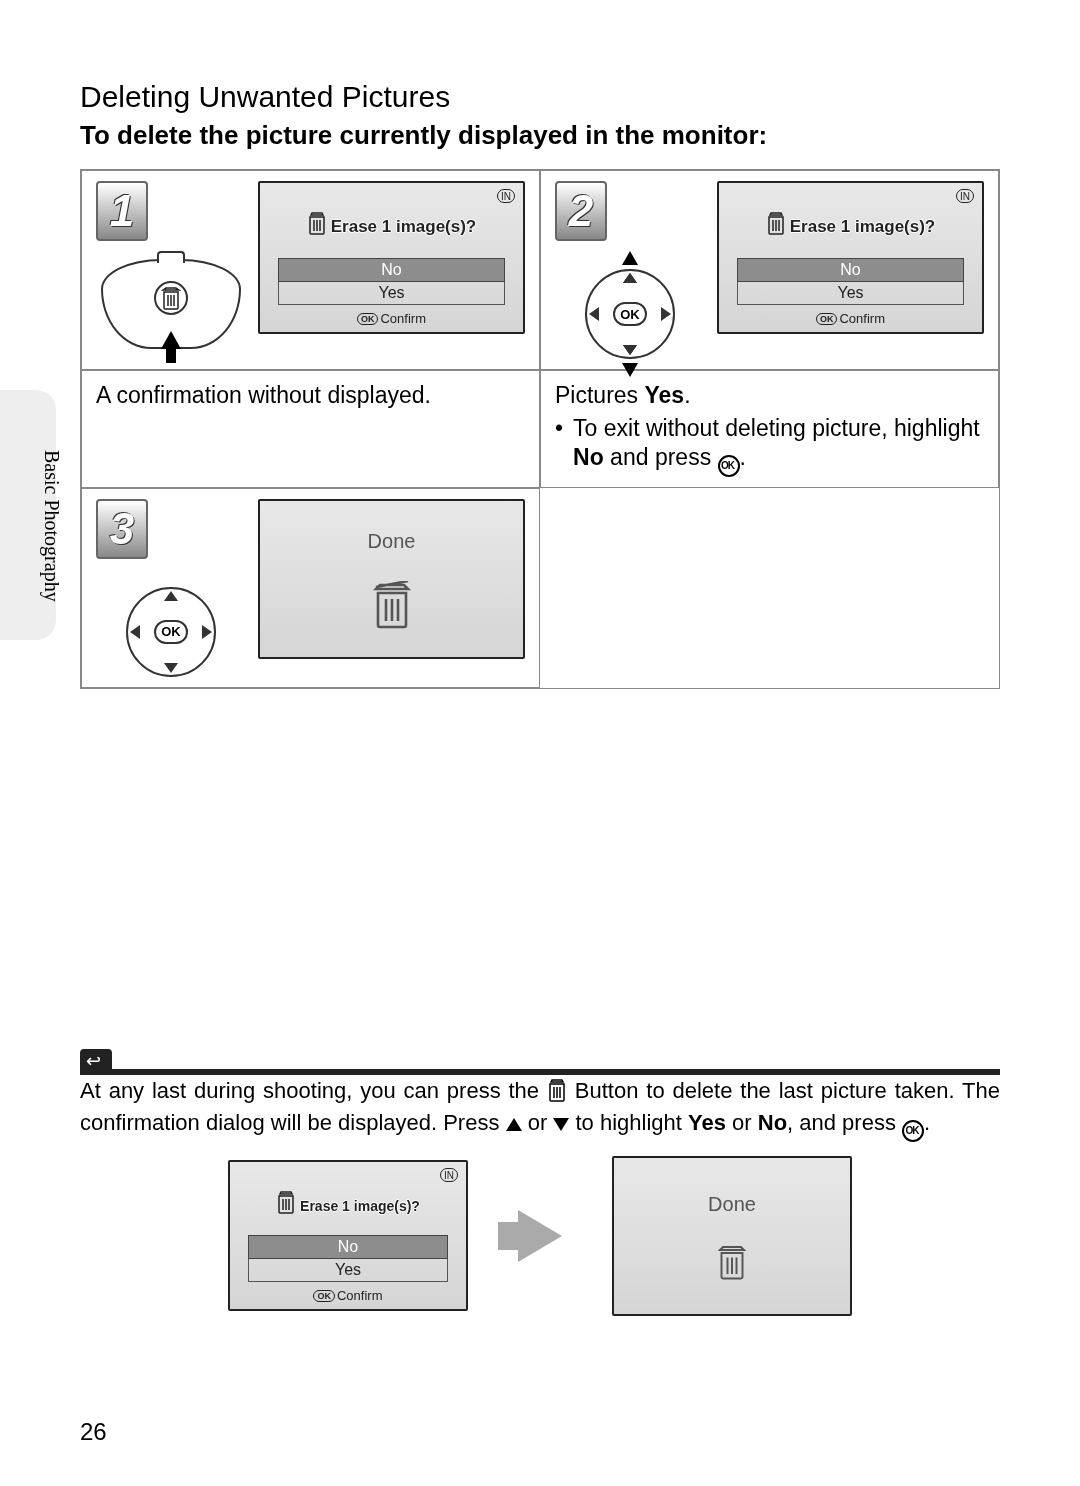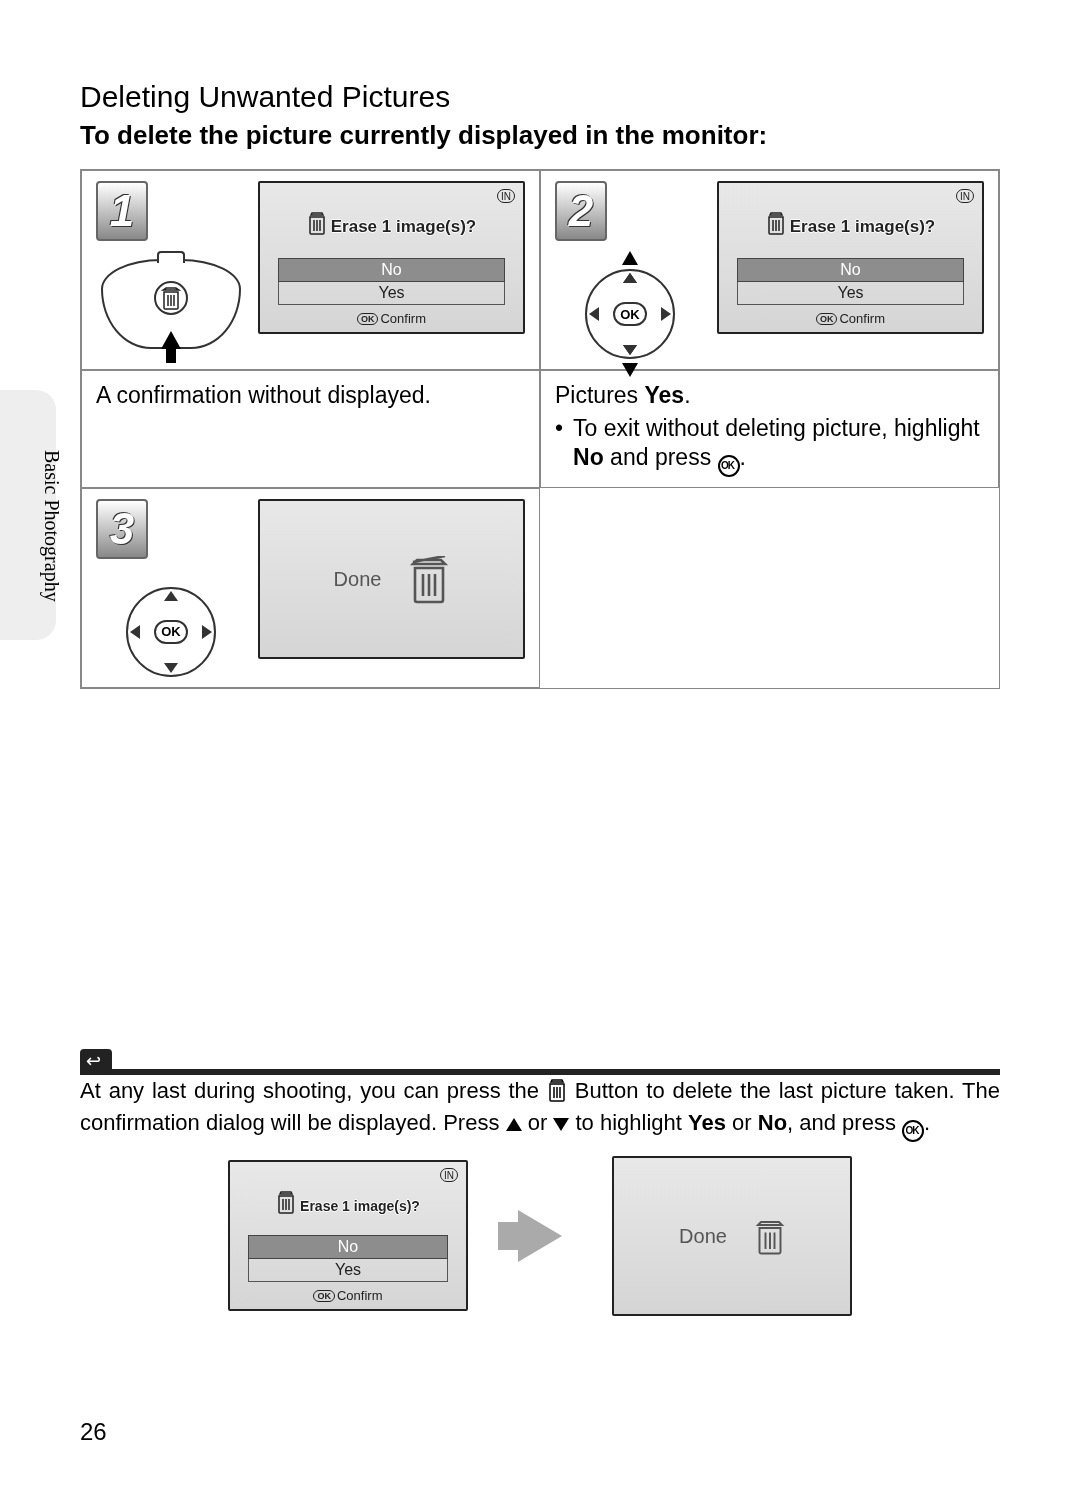--- a/index.html
+++ b/index.html
@@ -163,21 +163,21 @@
   .opt {
     border:1px solid #555; padding:2px 0; text-align:center;
     font-size:16px;
   }
   .opt.sel { background:#8d8d8d; color:#fff; border-color:#444; }
   .opt + .opt { border-top: none; }
   .confirm-row { text-align:center; font-size:13px; margin-top:6px; }
   .ok-pill { display:inline-block; border:1.3px solid #222; border-radius:8px;
     font-size:9px; padding:0 3px; vertical-align:1px; margin-right:2px; font-weight:bold; }
 
-  .lcd.done { text-align:center; display:flex; flex-direction:row;
+  .lcd.done { text-align:center; display:flex; flex-direction:column;
     align-items:center; justify-content:center; gap:28px; color:#555; min-height:160px; }
   .lcd.done .done-text { font-size:20px; }
 
   .trash-svg { width:20px; height:24px; }
   .trash-big { width:40px; height:48px; }
 
   .desc { font-size:23px; line-height:1.25; }
   .desc .bullet { display:flex; gap:10px; margin-top:4px; }
   .desc .bullet::before { content:"•"; }
   .ok-inline { display:inline-flex; width:22px; height:22px;

